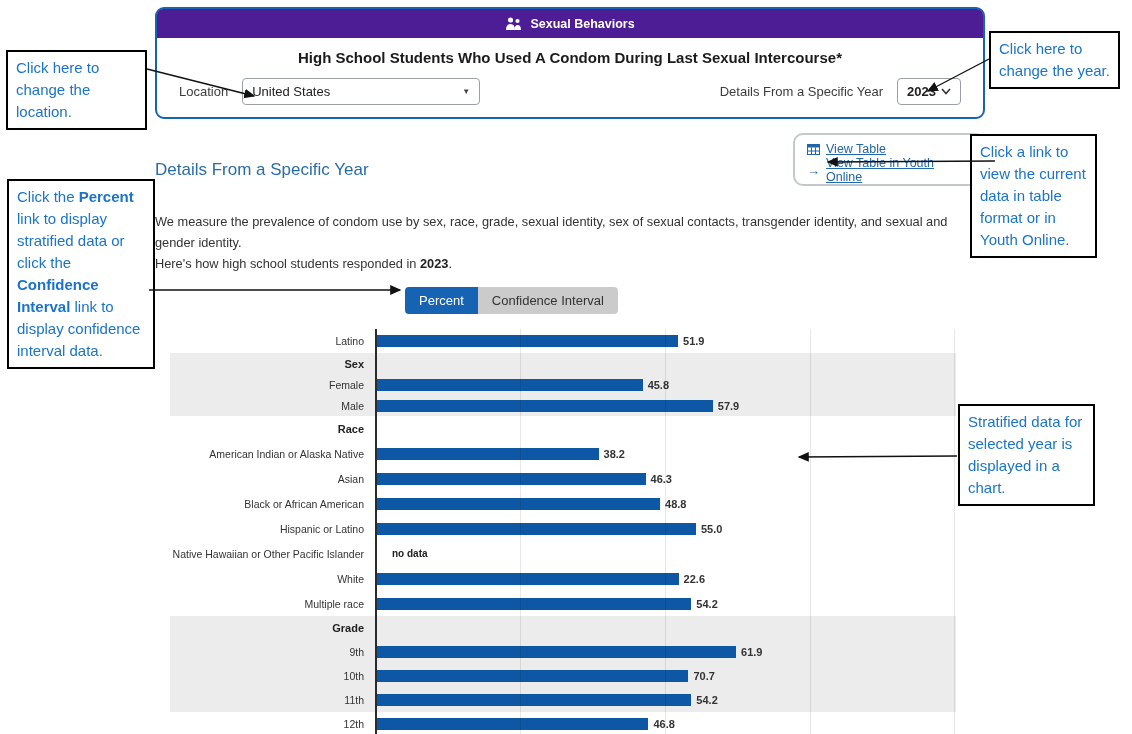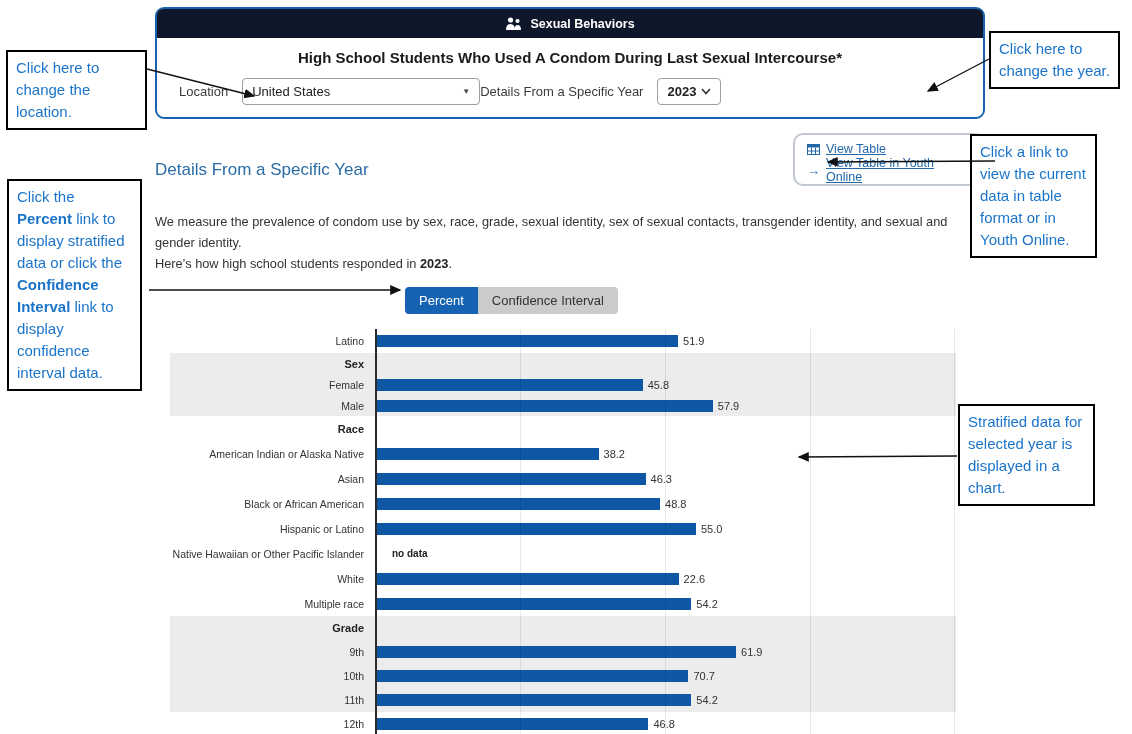--- a/index.html
+++ b/index.html
@@ -2,26 +2,26 @@
 <html><head>
 <meta charset="utf-8">
 <style>
   html,body{margin:0;padding:0;}
   body{font-family:"Liberation Sans","DejaVu Sans",sans-serif;background:#fff;}
   .stage{position:relative;width:1132px;height:734px;overflow:hidden;background:#fff;}
 
   
   .panel{position:absolute;left:155px;top:7px;width:826px;height:108px;
          border:2px solid #1563b2;border-radius:9px;background:#fff;}
-  .panel-titlebar{height:29px;background:#0f172a;border-radius:6px 6px 0 0;
+  .panel-titlebar{height:29px;background:#4c1d95;border-radius:6px 6px 0 0;
          display:flex;align-items:center;justify-content:center;gap:7px;
          color:#fff;font-size:12.5px;font-weight:600;}
   .panel-title{margin-top:11px;text-align:center;font-size:15px;font-weight:700;color:#1b1b1b;}
   .panel-controls{position:absolute;left:22px;right:22px;bottom:12px;
-         display:flex;align-items:center;justify-content:flex-start;}
+         display:flex;align-items:center;justify-content:space-between;}
   .ctl-group{display:flex;align-items:center;gap:14px;}
   .ctl-label{font-size:13px;color:#3c3c3c;}
   .selectbox{height:27px;border:1px solid #9aa0a6;border-radius:4px;background:#fff;
          display:flex;align-items:center;justify-content:space-between;
          padding:0 9px;font-size:13px;color:#222;cursor:pointer;box-sizing:border-box;}
   .loc-select{width:238px;}
   .year-select{width:64px;font-weight:600;}
   .tri{font-size:8px;color:#444;margin-left:6px;}
 
   
@@ -62,21 +62,21 @@
   .axisline{position:absolute;top:0;bottom:0;left:205px;width:2px;background:#2b2b2b;z-index:3;}
   .crow{display:flex;align-items:center;height:24px;position:relative;z-index:1;}
   .crow.shaded{background:#ececec;}
   .crow.row-sex{height:21px;}
   .crow.row-race{height:25px;}
   .clabel{width:200px;flex:none;text-align:right;padding-right:6px;font-size:10.5px;
         color:#333;white-space:nowrap;box-sizing:border-box;}
   .clabel.hdr{font-weight:700;font-size:11px;color:#222;}
   .cbararea{display:flex;align-items:center;margin-left:7px;}
   .cbar{height:12px;background:#0d57a5;}
-  .cval{font-size:11px;font-weight:400;color:#333;margin-left:5px;}
+  .cval{font-size:11px;font-weight:700;color:#333;margin-left:5px;}
   .nodata{font-size:10px;font-weight:600;color:#222;margin-left:15px;}
 </style>
 </head>
 <body>
 
 <div class="stage">
 
   <div class="panel">
     <div class="panel-titlebar">
       <svg width="18" height="14" viewBox="0 0 18 14">
@@ -255,21 +255,21 @@
 
   <div class="note" style="left:6px;top:50px;width:141px;">
     <span>Click here to change the location.</span>
   </div>
   <div class="note" style="left:989px;top:31px;width:131px;">
     <span>Click here to change the year.</span>
   </div>
   <div class="note" style="left:970px;top:134px;width:127px;">
     <span>Click a link to view the current data in table format or in Youth Online.</span>
   </div>
-  <div class="note" style="left:7px;top:179px;width:135px;">
+  <div class="note" style="left:7px;top:179px;width:148px;">
     <span>Click the </span><b>Percent</b><span> link to display stratified data or click the </span><b>Confidence Interval</b><span> link to display confidence interval data.</span>
   </div>
   <div class="note" style="left:958px;top:404px;width:137px;">
     <span>Stratified data for selected year is displayed in a chart.</span>
   </div>
 
   <svg class="arrows">
     <defs>
       <marker id="ah" markerWidth="9" markerHeight="8" refX="7" refY="3.5" orient="auto">
         <path d="M0,0 L8,3.5 L0,7 z" fill="#111"></path>

